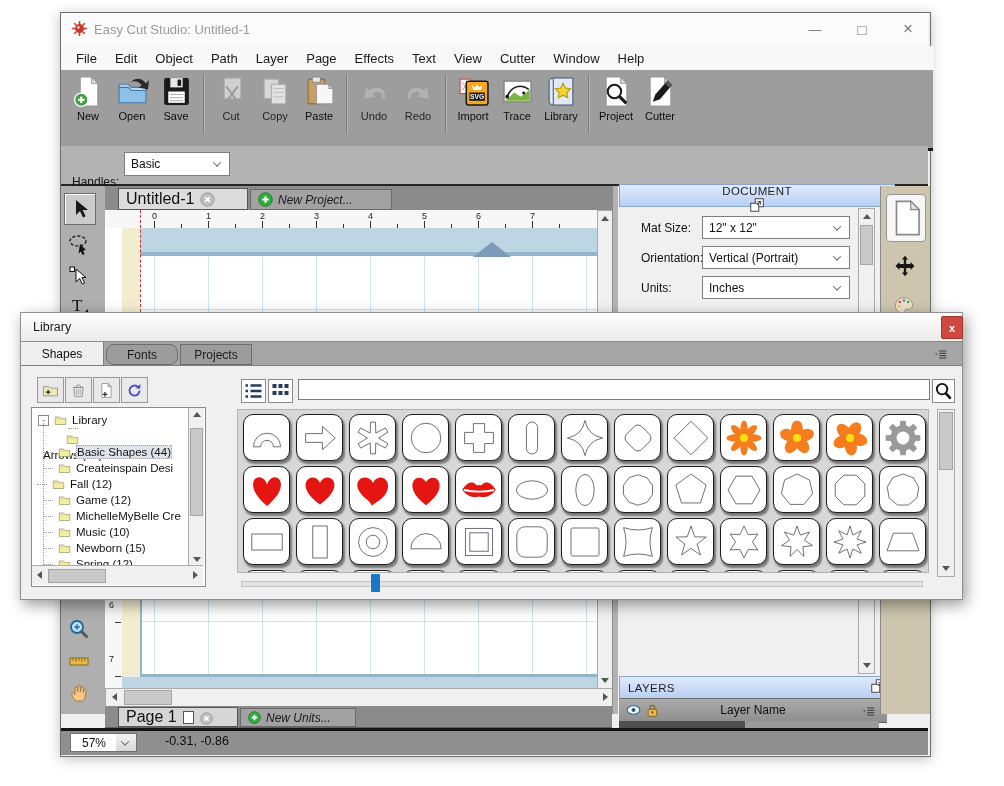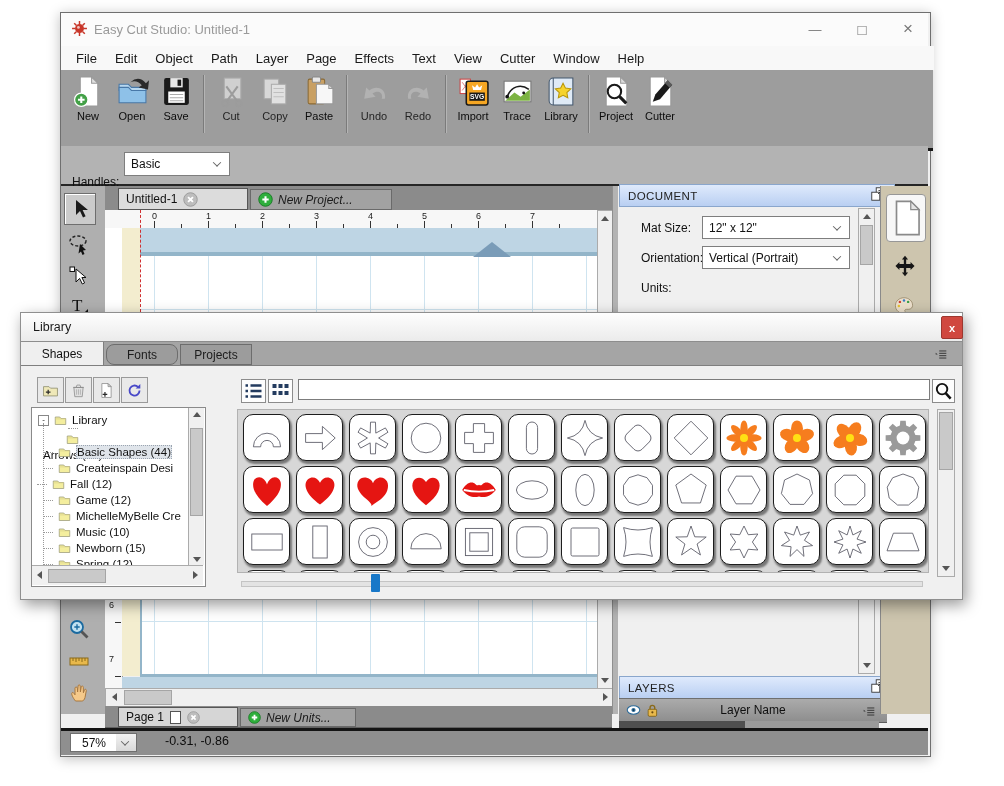--- a/index.html
+++ b/index.html
@@ -29,21 +29,21 @@
   .combo{background:#fff;border:1px solid #7e7e7e;font-size:12px;display:flex;align-items:center;padding:0 6px;justify-content:space-between;}
   .chev{width:9px;height:6px;flex:none;margin-left:4px;}
   .chev::before{content:"";display:block;border-left:1.6px solid #666;border-bottom:1.6px solid #666;width:5px;height:5px;transform:rotate(-45deg) translate(1px,-1px);}
   
   .toolcol{background:#afafaf;border-right:1px solid #8a8a8a;}
   .tool-btn{display:flex;align-items:center;justify-content:center;}
   .tool-btn svg{width:22px;height:22px;}
   .tool-active{background:#cbcbcb;border:1px solid #6e6e6e;box-shadow:inset 1px 1px 0 #fff;}
   
   .tabrow{background:#8b8b8b;border-bottom:1px solid #616161;}
-  .doc-tab{background:#dcdcdc;border:1px solid #565656;display:flex;align-items:center;font-size:12px;padding:0 7px;gap:6px;}
+  .doc-tab{background:#dcdcdc;border:1px solid #565656;display:flex;align-items:center;font-size:16px;padding:0 7px;gap:6px;}
   .new-tab{background:#a2a2a2;border:1px solid #6a6a6a;display:flex;align-items:center;font-size:12px;font-style:italic;padding:0 7px;gap:5px;color:#1b1b1b;}
   .mini-icon{width:15px;height:15px;flex:none;}
   .mini-icon svg{width:100%;height:100%;}
   
   .hruler{background:#f7f7f7;border-bottom:1px solid #9a9a9a;overflow:hidden;}
   .tick{position:absolute;bottom:0;width:1px;background:#333;}
   .ticknum{position:absolute;top:1px;font-size:9px;color:#222;}
   .vruler{background:#f7f7f7;border-right:1px solid #9a9a9a;font-size:9px;color:#222;}
   .gridzone{background-color:#fff;
     background-image:linear-gradient(90deg,#cfe4f0 1px,transparent 1px),linear-gradient(0deg,#cfe4f0 1px,transparent 1px);
@@ -401,39 +401,43 @@
     <span class="mini-icon" style="width:13px;height:13px;"><svg viewBox="0 0 16 16" width="100%" height="100%" xmlns="http://www.w3.org/2000/svg">
           <circle cx="8" cy="8" r="7.2" fill="#2eaf3c" stroke="#1a7a26"></circle>
           <path d="M8 4.6v6.8M4.6 8h6.8" stroke="#fff" stroke-width="2.2"></path>
         </svg></span>
     <span>New Units...</span>
   </div>
 
   <div class="abs" style="left:612px;top:186px;width:6px;height:528px;background:#b3b3b3;border-left:1px solid #8f8f8f;"></div>
 
   <div class="abs" style="left:618px;top:186px;width:262px;height:528px;background:#f0f0f0;"></div>
-  <div class="abs panel-header" style="left:619px;top:184px;width:258px;height:21px;">
+  <div class="abs panel-header" style="left:619px;top:184px;width:258px;height:21px;flex-direction:column;">
     <span class="panel-title">DOCUMENT</span>
     <span class="popup-icon"><svg viewBox="0 0 18 18" width="100%" height="100%" xmlns="http://www.w3.org/2000/svg">
           <rect x="7" y="2" width="9" height="9" fill="#fff" stroke="#333"></rect>
           <rect x="2" y="7" width="9" height="9" fill="#fff" stroke="#333"></rect>
           <path d="M13 5l-4 4M9.5 5H13v3.5" stroke="#333" fill="none"></path>
         </svg></span>
   </div>
   <span class="abs label" style="left:641px;top:221px;">Mat Size:</span>
   <div class="abs combo" style="left:702px;top:216px;width:134px;height:21px;">
     <span>12" x 12"</span>
       <span class="chev"></span>
   </div>
   <span class="abs label" style="left:641px;top:251px;">Orientation:</span>
   <div class="abs combo" style="left:702px;top:246px;width:134px;height:21px;">
     <span>Vertical (Portrait)</span>
       <span class="chev"></span>
   </div>
   <span class="abs label" style="left:641px;top:281px;">Units:</span>
+  <div class="abs combo" style="left:702px;top:276px;width:134px;height:21px;">
+    <span>Inches</span>
+      <span class="chev"></span>
+  </div>
   <div class="abs sb" style="left:858px;top:208px;width:15px;height:104px;">
     <div class="sb-btn" style="height:14px;">
         <span class="tri tri-up"></span>
       </div>
     <div class="sb-thumb" style="margin:2px 1px;height:38px;"></div>
   </div>
   <div class="abs sb" style="left:858px;top:598px;width:15px;height:74px;">
     <div class="abs sb-btn" style="left:0;right:0;bottom:1px;height:14px;">
         <span class="tri tri-down"></span>
       </div>

